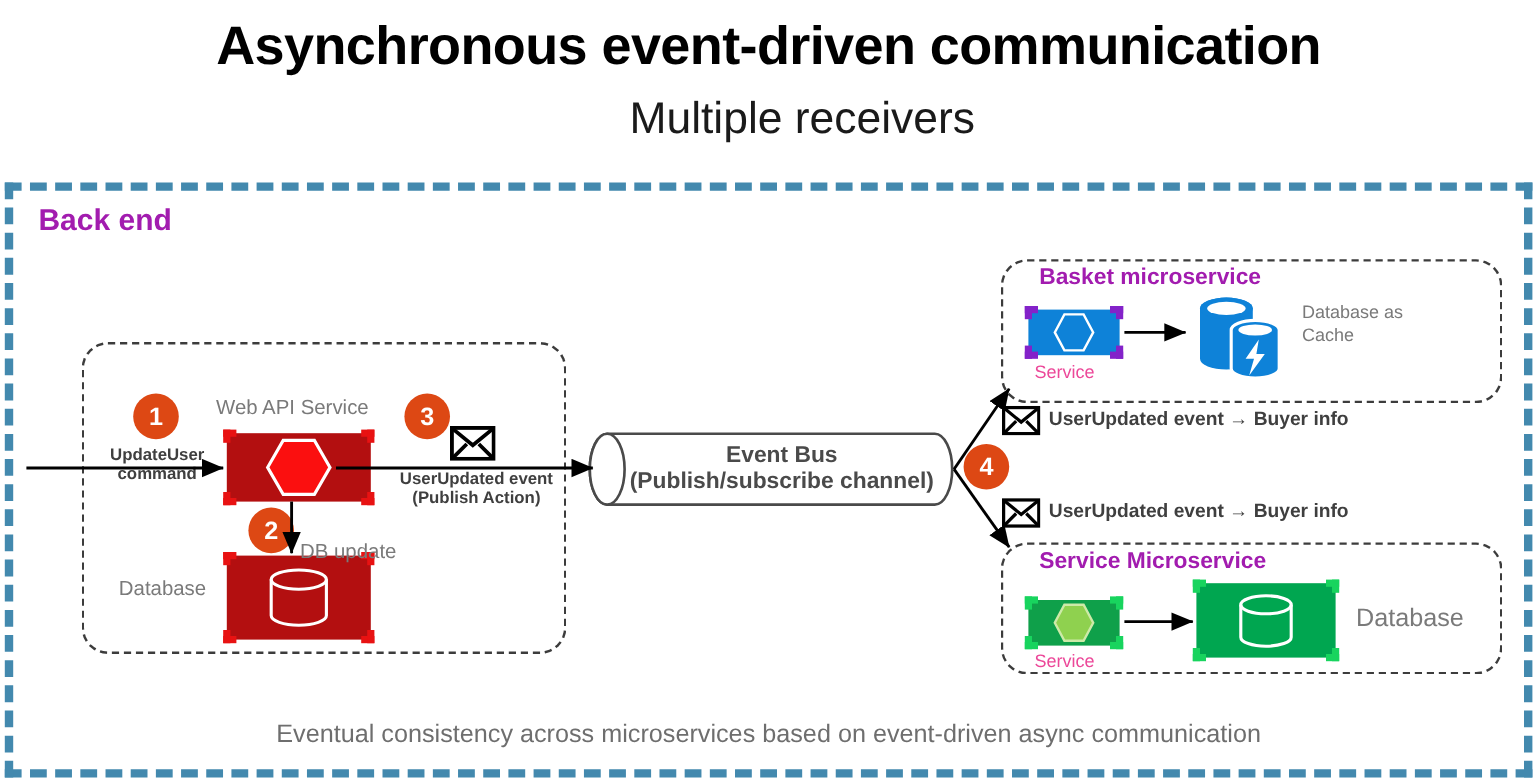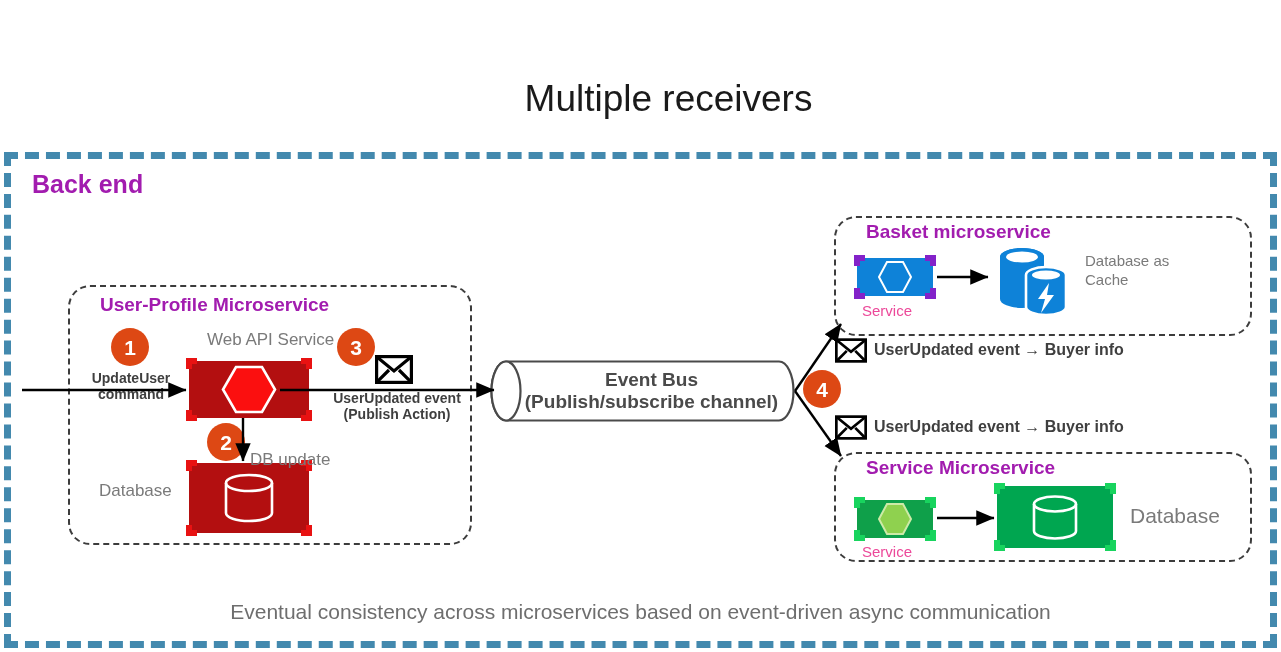--- a/index.html
+++ b/index.html
@@ -145,29 +145,29 @@
 
   .svc-cap {
     position:absolute; color:#ec4899; font-size:15px;
   }
 </style>
 </head>
 <body>
 
 <div id="stage">
 
+  <div class="title-main">Asynchronous event-driven communication</div>
   <div class="title-sub">Multiple receivers</div>
 
   <div class="backend-box"></div>
   <div class="backend-label">Back end</div>
 
   <div class="ms-box" id="ms-userprofile"></div>
-  <div class="ms-title" id="ms-userprofile-title">User-Profile Microservice</div>
-
-  <div class="lbl lbl-grey" style="left:207px; top:330px;">Web API Service</div>
+
+  <div class="lbl lbl-grey" style="left:180px; top:330px;">Web API Service</div>
 
   <div class="tile" id="tile-webapi">
     <div class="tile-body"></div>
     <svg width="120" height="57" viewBox="0 0 120 57" style="position:absolute;left:0;top:0;">
       <polygon points="47,6 73,6 86,28.5 73,51 47,51 34,28.5" fill="#fb0f0f" stroke="#ffffff" stroke-width="2.6"></polygon>
     </svg>
     <span class="corner tl"></span>
     <span class="corner tr"></span>
     <span class="corner bl"></span>
     <span class="corner br"></span>

